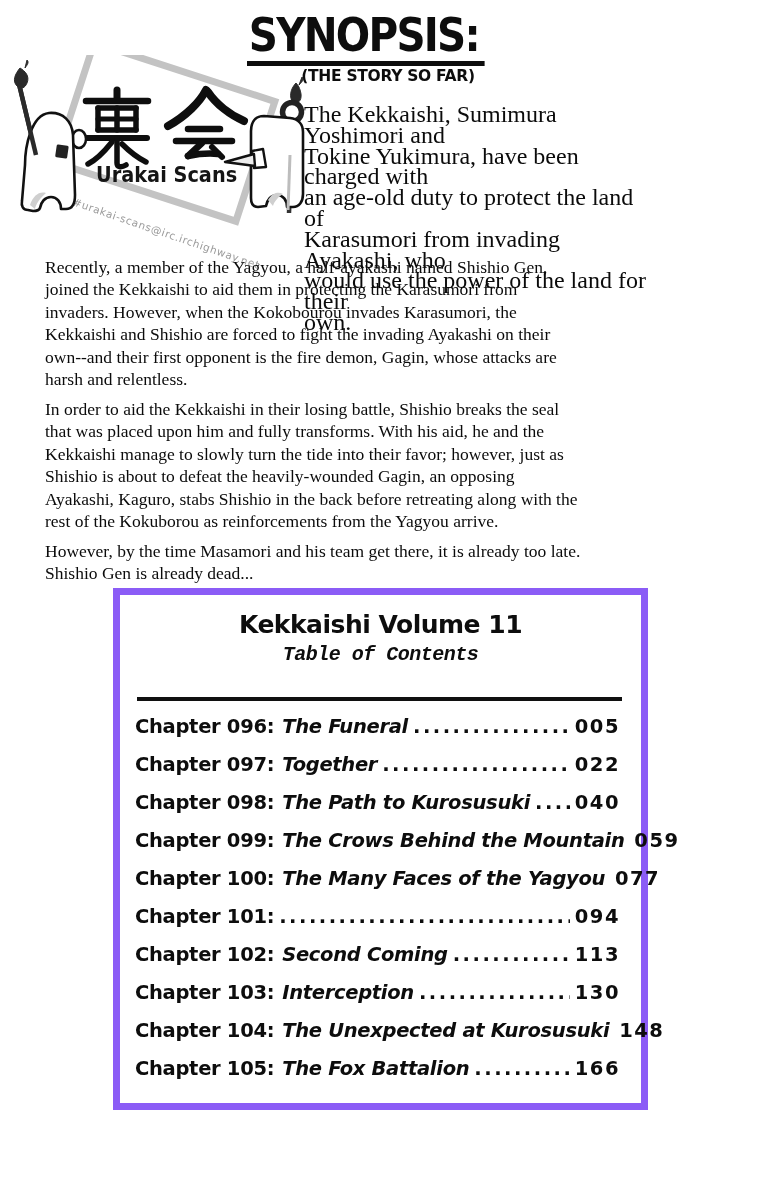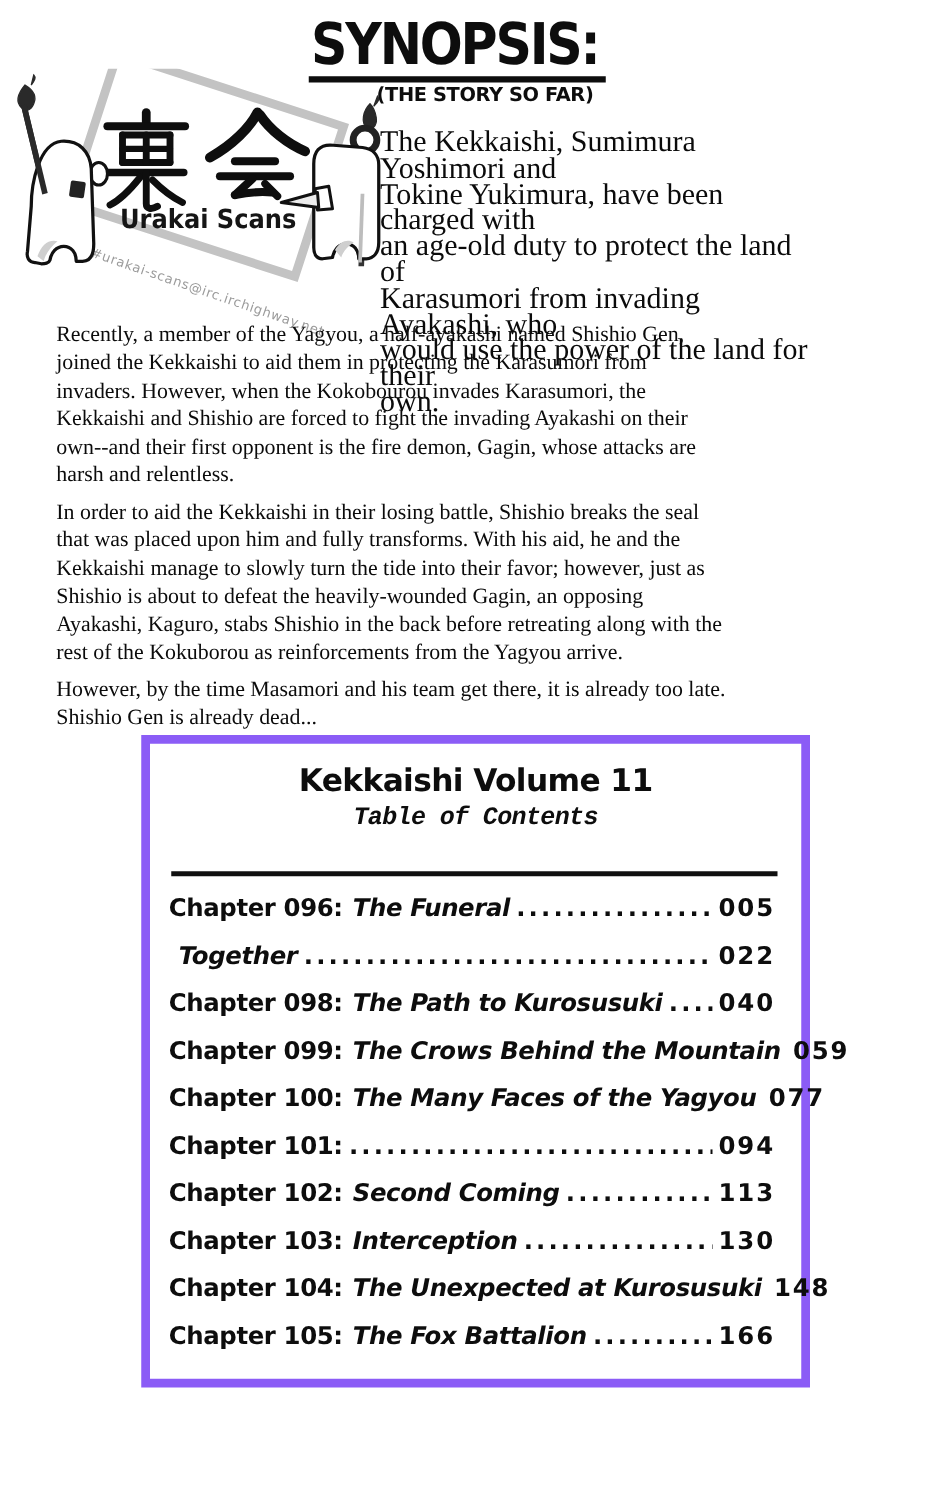--- a/index.html
+++ b/index.html
@@ -163,20 +163,21 @@
   <p class="toc-heading">Table of Contents</p>
   <div class="toc-divider"></div>
   <div class="toc-list">
     <div class="toc-row">
       <span class="toc-chapter">Chapter 096:</span>
       <span class="toc-title">The Funeral</span>
       <span class="toc-dots">................................................................................</span>
       <span class="toc-page">005</span>
     </div>
     <div class="toc-row">
+      <span class="toc-chapter">Chapter 097:</span>
       <span class="toc-title">Together</span>
       <span class="toc-dots">................................................................................</span>
       <span class="toc-page">022</span>
     </div>
     <div class="toc-row">
       <span class="toc-chapter">Chapter 098:</span>
       <span class="toc-title">The Path to Kurosusuki</span>
       <span class="toc-dots">................................................................................</span>
       <span class="toc-page">040</span>
     </div>

